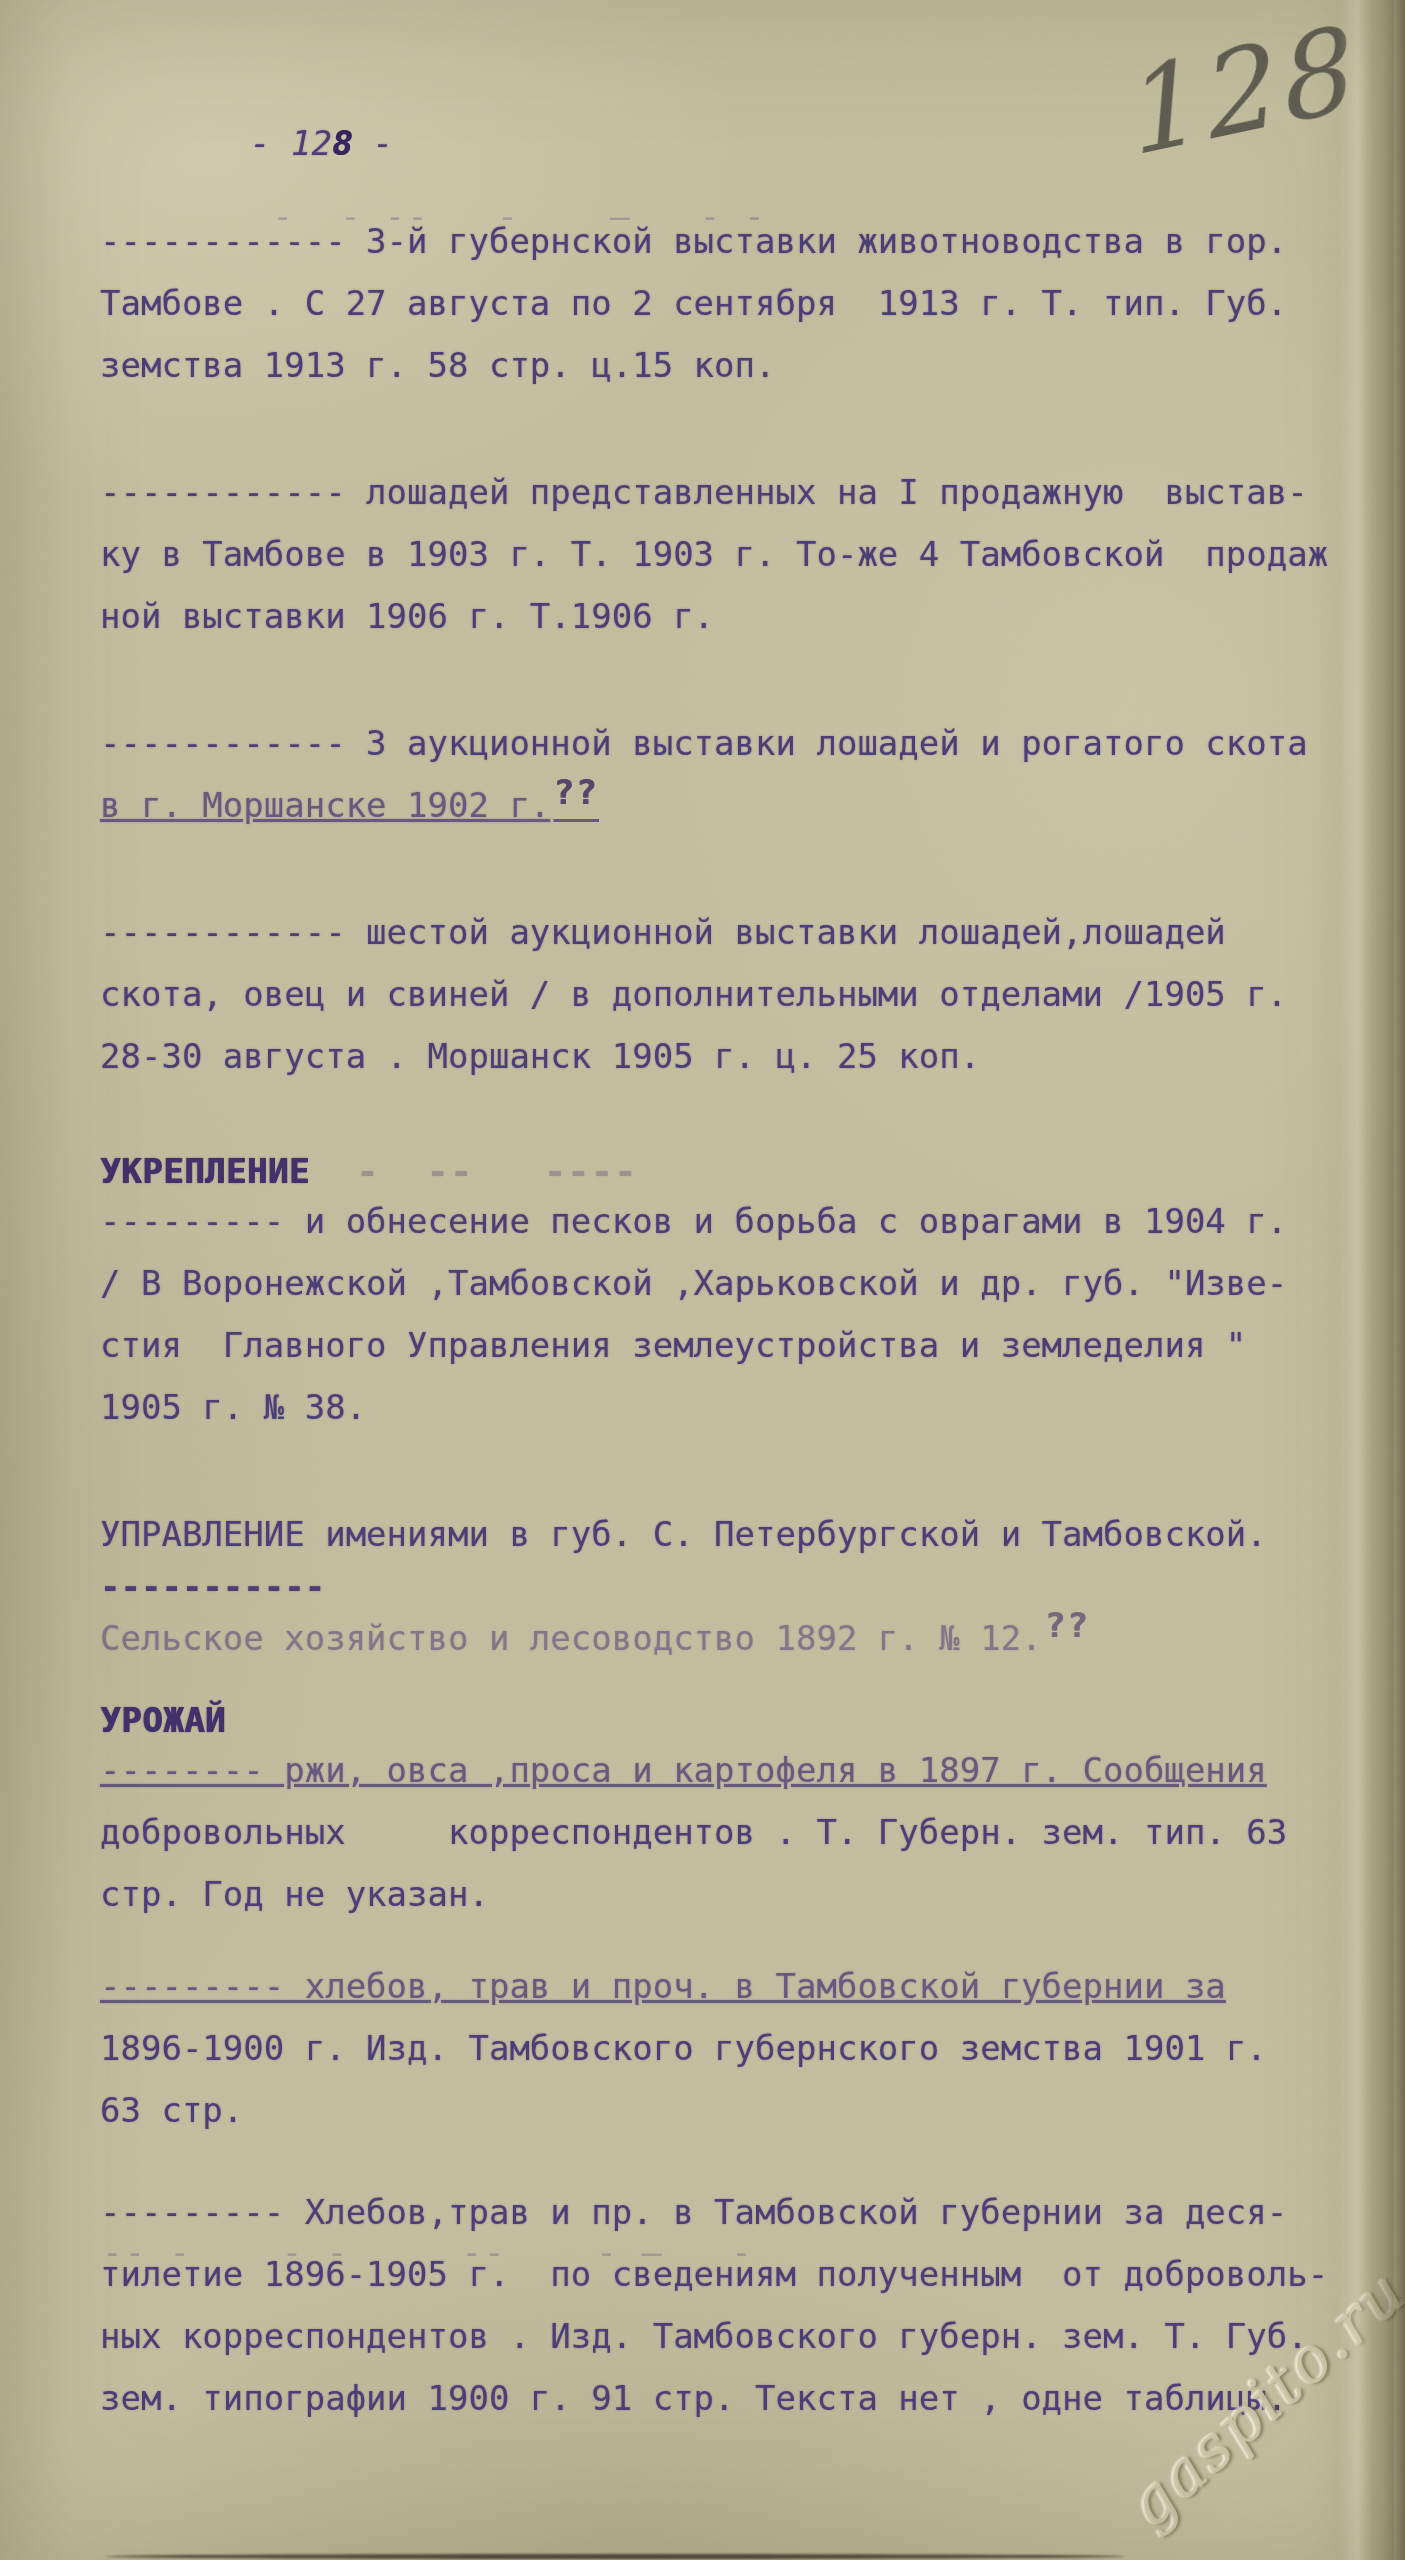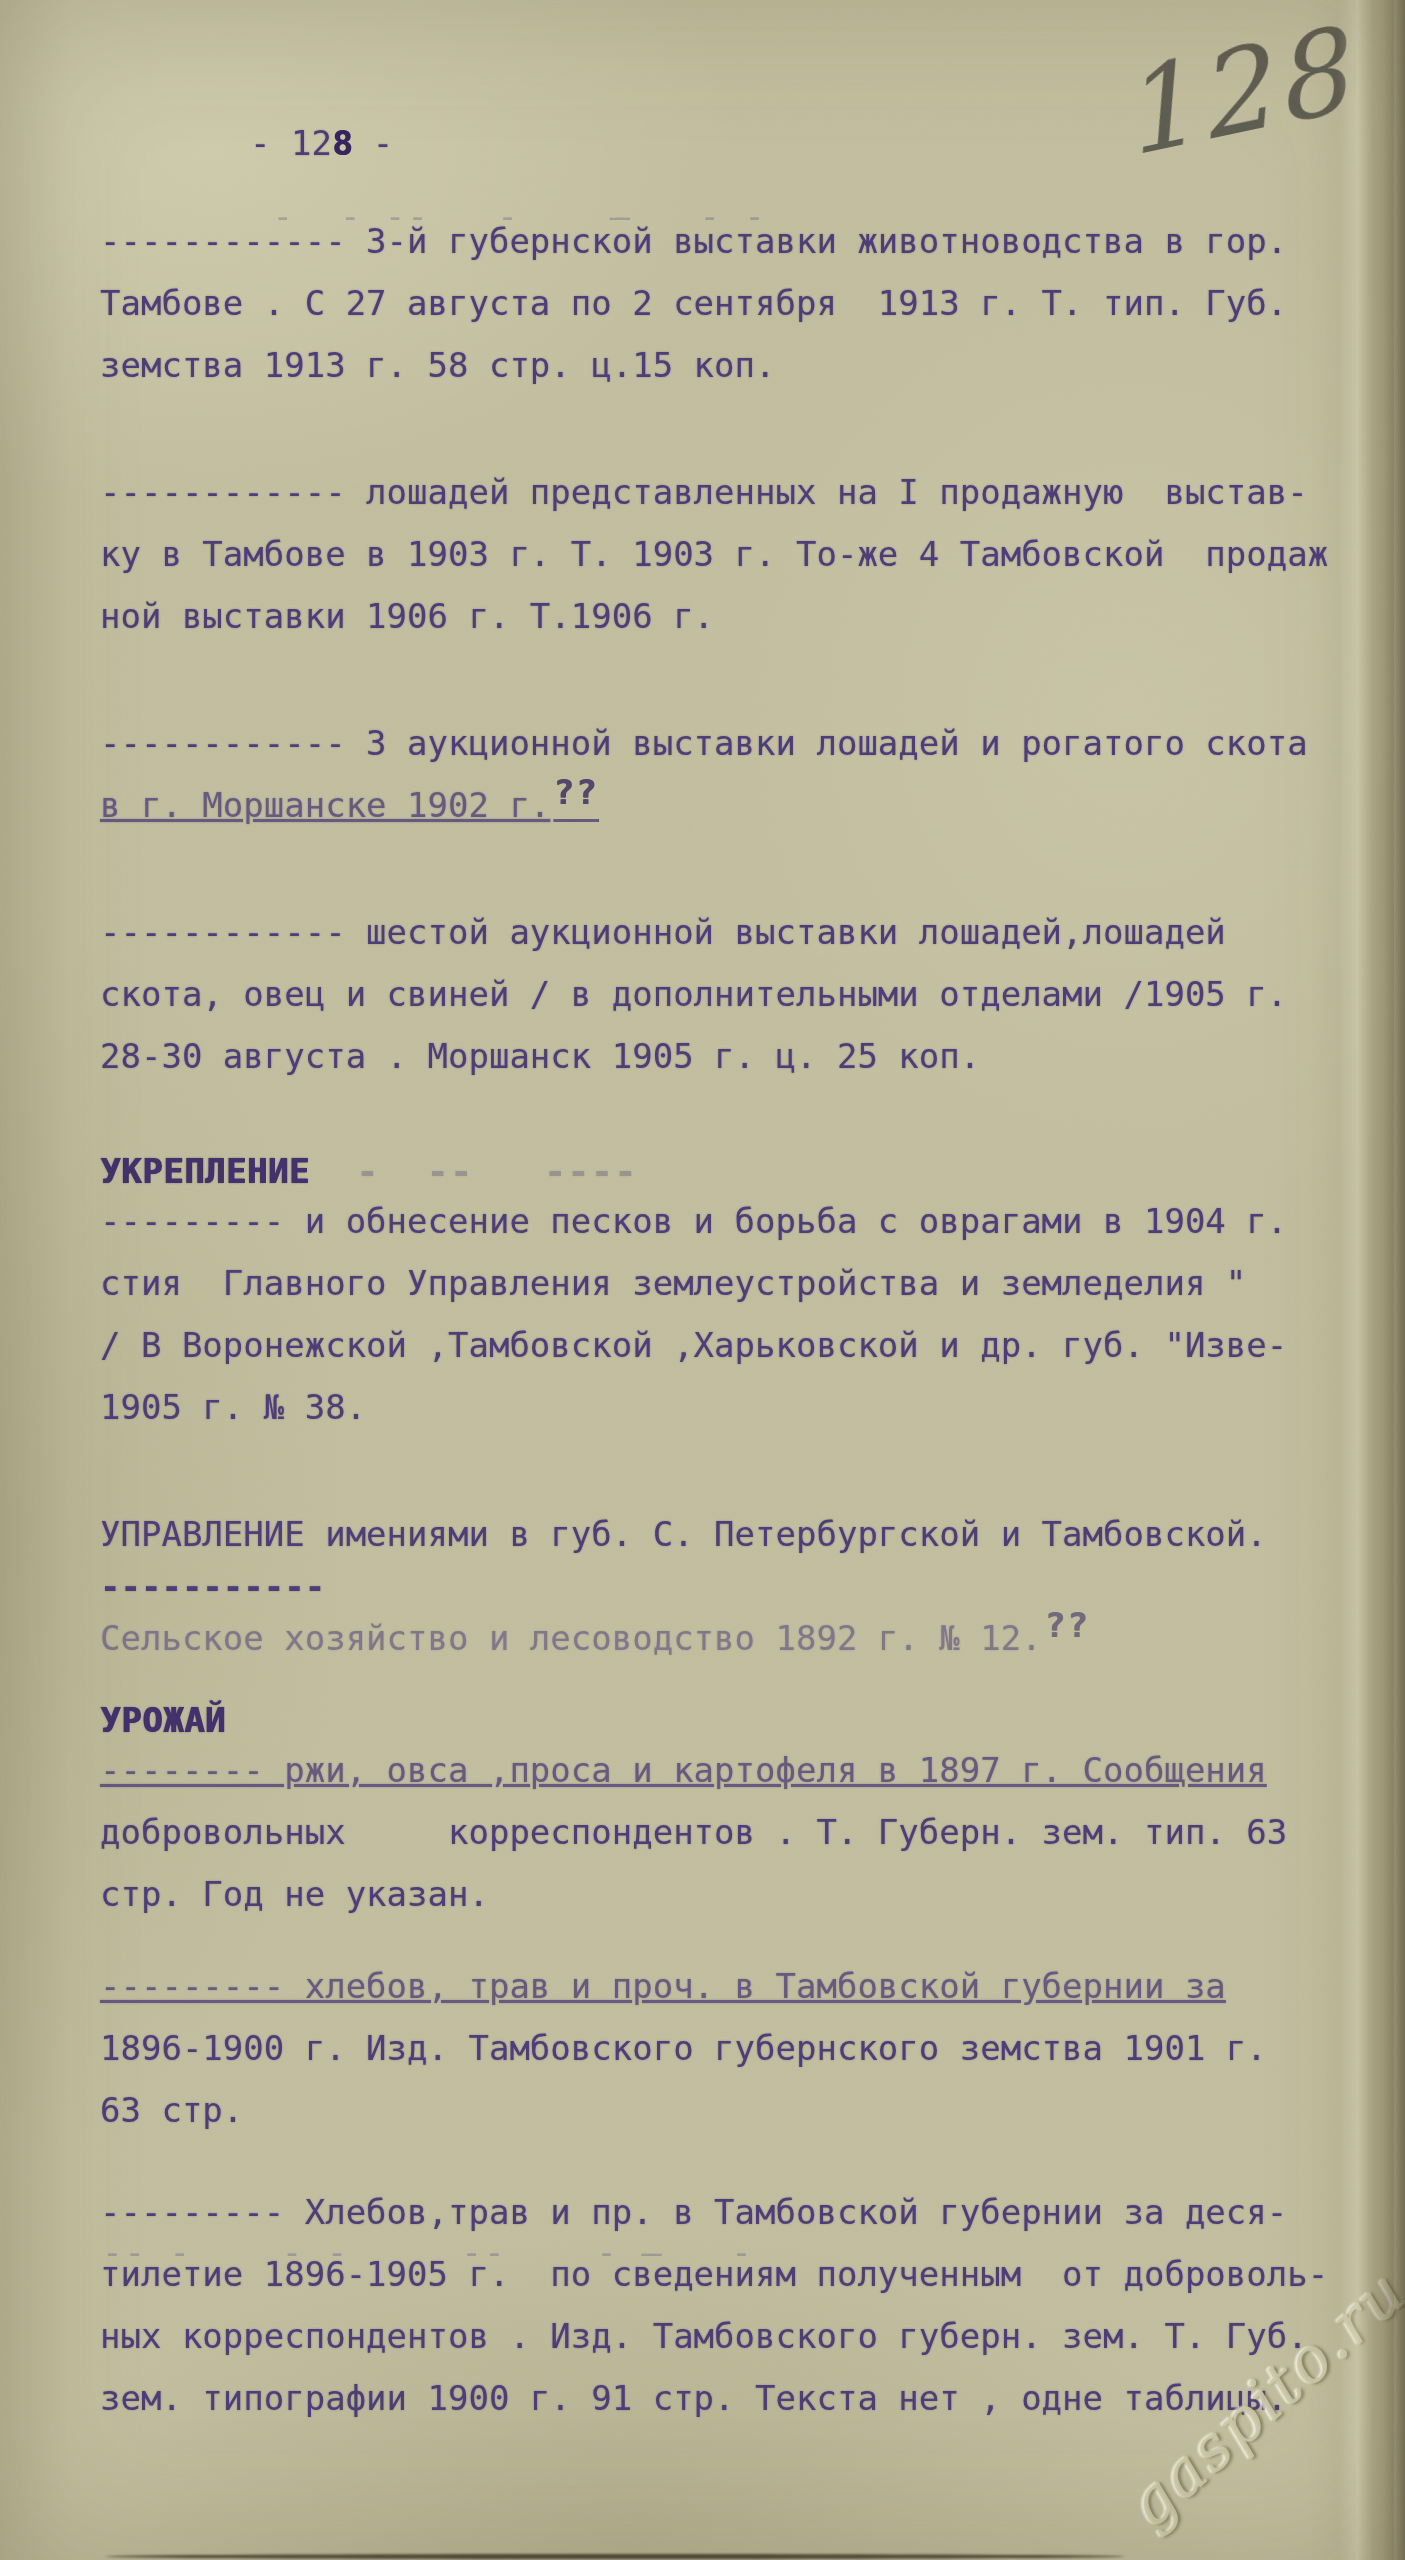--- a/index.html
+++ b/index.html
@@ -22,21 +22,21 @@
   .edge-right{position:absolute;top:0;left:1394px;width:11px;height:2560px;pointer-events:none;
     background:linear-gradient(to right, rgba(100,90,62,.30), rgba(62,54,36,.52));}
   .edge-bottom{position:absolute;left:105px;bottom:1px;width:1020px;height:5px;background:#2f281b;
     opacity:.75;border-radius:50%;filter:blur(1.2px);}
 
   .content{position:absolute;inset:0;padding:112px 0 0 100px;filter:blur(.3px);}
   .line{
     font-size:34px;line-height:62px;white-space:pre;
     color:#4c3e77;text-shadow:0 0 2px rgba(76,62,119,.45);
   }
-  .typed-title{margin-left:150px;}
+  .typed-title{margin-left:150px;font-style:italic;}
   .typed-title .bold8{font-weight:bold;color:#35265e;text-shadow:1px 0 0 #35265e;}
   .entry{margin-top:65px;}
   .entry.g36{margin-top:36px;}
   .entry.g65{margin-top:65px;}
   .entry.g32{margin-top:32px;}
   .entry.g30{margin-top:30px;}
   .entry.g40{margin-top:40px;}
   .line.h{font-weight:bold;line-height:38px;letter-spacing:.5px;color:#41326b;text-shadow:1px 0 0 #41326b, 0 0 2px rgba(65,50,107,.5);}
   .line.u{line-height:42px;font-weight:bold;}
   .line.faint{opacity:.55;}
@@ -95,22 +95,22 @@
           <div class="line dim"><span>в г. Моршанске 1902 г.</span><span class="sup">??</span></div>
         </div>
         <div class="entry g65">
           <div class="line "><span>------------ шестой аукционной выставки лошадей,лошадей</span></div>
           <div class="line "><span>скота, овец и свиней / в дополнительными отделами /1905 г.</span></div>
           <div class="line "><span>28-30 августа . Моршанск 1905 г. ц. 25 коп.</span></div>
         </div>
         <div class="entry g65">
           <div class="line h"><span>УКРЕПЛЕНИЕ</span><span class="ghostline">  -  --   ----</span></div>
           <div class="line "><span>--------- и обнесение песков и борьба с оврагами в 1904 г.</span></div>
+          <div class="line "><span>/ В Воронежской ,Тамбовской ,Харьковской и др. губ. "Изве-</span></div>
           <div class="line "><span>стия  Главного Управления землеустройства и земледелия "</span></div>
-          <div class="line "><span>/ В Воронежской ,Тамбовской ,Харьковской и др. губ. "Изве-</span></div>
           <div class="line "><span>1905 г. № 38.</span></div>
         </div>
         <div class="entry g65">
           <div class="line "><span>УПРАВЛЕНИЕ имениями в губ. С. Петербургской и Тамбовской.</span></div>
           <div class="line u"><span>-----------</span></div>
           <div class="line faint"><span>Сельское хозяйство и лесоводство 1892 г. № 12.</span><span class="sup">??</span></div>
         </div>
         <div class="entry g32">
           <div class="line h"><span>УРОЖАЙ</span></div>
           <div class="line dim"><span>-------- ржи, овса ,проса и картофеля в 1897 г. Сообщения</span></div>

